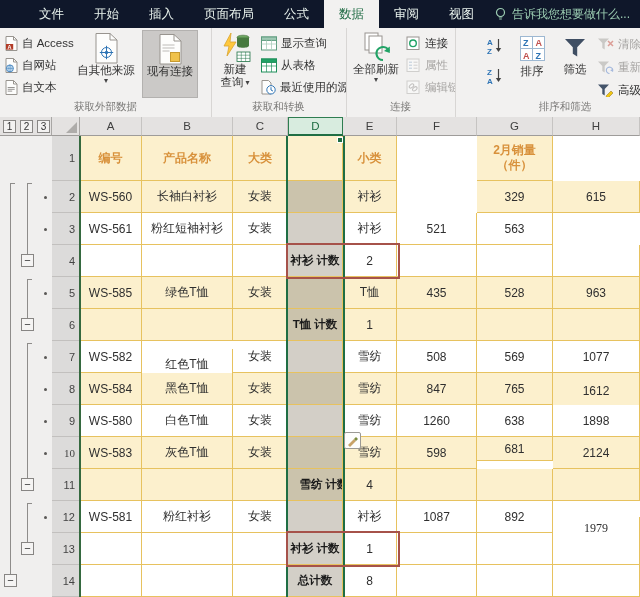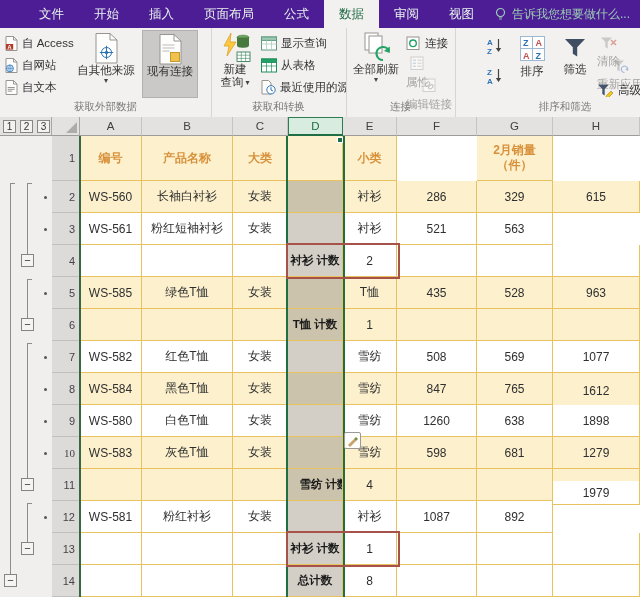--- a/index.html
+++ b/index.html
@@ -1,35 +1,35 @@
 <!DOCTYPE html>
 <html><head>
 <meta charset="utf-8">
 <style>
   html,body{margin:0;padding:0;background:#fff;}
   #app{position:relative;width:640px;height:597px;overflow:hidden;
        font-family:"Liberation Sans","DejaVu Sans",sans-serif;
        -webkit-font-smoothing:antialiased;background:#fff;}
   
   #titlebar{position:absolute;top:0;left:0;width:640px;height:28px;
-            background:#4c1d95;display:flex;align-items:stretch;padding-left:24px;box-sizing:border-box;}
+            background:#0f172a;display:flex;align-items:stretch;padding-left:24px;box-sizing:border-box;}
   .tab{display:flex;align-items:center;padding:0 15px;color:#EAF4EE;font-size:12.5px;white-space:nowrap;cursor:default;}
   .tab.active{background:#F2F1F0;color:#1F6B43;}
   #tellme{position:absolute;left:494px;top:0;height:28px;display:flex;align-items:center;gap:5px;
           color:#9CCDB2;font-size:12px;white-space:nowrap;}
   
   #ribbon{position:absolute;top:28px;left:0;width:640px;height:89px;background:#F2F1F0;
           border-bottom:1px solid #C9C7C5;box-sizing:content-box;}
   .rgroup{position:absolute;top:0;height:89px;border-right:1px solid #D8D6D4;overflow:hidden;}
   .rgroup:last-child{border-right:none;}
   .glabel{position:absolute;bottom:3px;left:0;width:100%;text-align:center;
           font-size:10.5px;color:#797876;white-space:nowrap;}
   .rbtn{position:absolute;display:flex;align-items:center;gap:4px;font-size:11.5px;color:#333;
         white-space:nowrap;cursor:default;}
-  .rbtn.disabled{color:#A6A4A2;flex-direction:column;}
+  .rbtn.disabled{color:#A6A4A2;}
   .rbtn.disabled svg{opacity:.45;}
   .bigbtn{position:absolute;display:flex;flex-direction:column;align-items:center;
           font-size:11.5px;color:#333;text-align:center;cursor:default;}
   .bigbtn .bl{line-height:13px;}
   .bigbtn.hl{background:#CBC9C7;border:1px solid #B3B1AF;box-sizing:border-box;}
   .caret{font-size:8px;color:#444;line-height:8px;}
   
   #sheet{position:absolute;top:117px;left:0;width:640px;height:480px;background:#fff;overflow:hidden;}
   .abs{position:absolute;box-sizing:border-box;}
   .colhdr{background:#E4E2E1;color:#3F3F3F;font-size:11.5px;display:flex;align-items:center;justify-content:center;
@@ -356,21 +356,20 @@
       <div class="abs cell bg-cream hdrcell" style="left: 233px; top: 19px; width: 55px; height: 45px;">大类</div>
       <div class="abs cell bg-cream hdrcell" style="left: 288px; top: 19px; width: 55px; height: 45px;"></div>
       <div class="abs cell bg-cream hdrcell" style="left: 343px; top: 19px; width: 54px; height: 45px;">小类</div>
       <div class="abs cell bg-cream hdrcell" style="left: 477px; top: 19px; width: 76px; height: 45px;">2月销量（件）</div>
       <div class="abs rowhdr" style="left: 52px; top: 64px; width: 28px; height: 32px;">2</div>
       <div class="abs cell bg-cream" style="left: 80px; top: 64px; width: 62px; height: 32px;">WS-560</div>
       <div class="abs cell bg-cream" style="left: 142px; top: 64px; width: 91px; height: 32px;">长袖白衬衫</div>
       <div class="abs cell bg-cream" style="left: 233px; top: 64px; width: 55px; height: 32px;">女装</div>
       <div class="abs cell selD-cream" style="left: 288px; top: 64px; width: 55px; height: 32px;"></div>
       <div class="abs cell bg-cream" style="left: 343px; top: 64px; width: 54px; height: 32px;">衬衫</div>
-      <div class="abs cell bg-cream" style="left: 397px; top: 64px; width: 80px; height: 32px;">286</div>
       <div class="abs cell bg-cream" style="left: 477px; top: 64px; width: 76px; height: 32px;">329</div>
       <div class="abs cell bg-cream" style="left: 553px; top: 64px; width: 87px; height: 32px;">615</div>
       <div class="abs rowhdr" style="left: 52px; top: 96px; width: 28px; height: 32px;">3</div>
       <div class="abs cell bg-white" style="left: 80px; top: 96px; width: 62px; height: 32px;">WS-561</div>
       <div class="abs cell bg-white" style="left: 142px; top: 96px; width: 91px; height: 32px;">粉红短袖衬衫</div>
       <div class="abs cell bg-white" style="left: 233px; top: 96px; width: 55px; height: 32px;">女装</div>
       <div class="abs cell selD-white" style="left: 288px; top: 96px; width: 55px; height: 32px;"></div>
       <div class="abs cell bg-white" style="left: 343px; top: 96px; width: 54px; height: 32px;">衬衫</div>
       <div class="abs cell bg-white" style="left: 397px; top: 96px; width: 80px; height: 32px;">521</div>
       <div class="abs cell bg-white" style="left: 477px; top: 96px; width: 76px; height: 32px;">563</div>
@@ -396,21 +395,21 @@
       <div class="abs cell bg-cream" style="left: 80px; top: 192px; width: 62px; height: 32px;"></div>
       <div class="abs cell bg-cream" style="left: 142px; top: 192px; width: 91px; height: 32px;"></div>
       <div class="abs cell bg-cream" style="left: 233px; top: 192px; width: 55px; height: 32px;"></div>
       <div class="abs cell selD-cream subl" style="left: 288px; top: 192px; width: 55px; height: 32px;">T恤 计数</div>
       <div class="abs cell bg-cream" style="left: 343px; top: 192px; width: 54px; height: 32px;">1</div>
       <div class="abs cell bg-cream" style="left: 397px; top: 192px; width: 80px; height: 32px;"></div>
       <div class="abs cell bg-cream" style="left: 477px; top: 192px; width: 76px; height: 32px;"></div>
       <div class="abs cell bg-cream" style="left: 553px; top: 192px; width: 87px; height: 32px;"></div>
       <div class="abs rowhdr" style="left: 52px; top: 224px; width: 28px; height: 32px;">7</div>
       <div class="abs cell bg-white" style="left: 80px; top: 224px; width: 62px; height: 32px;">WS-582</div>
-      <div class="abs cell bg-white" style="left: 142px; top: 224px; width: 91px; height: 32px; text-align: right;">红色T恤</div>
+      <div class="abs cell bg-white" style="left: 142px; top: 232px; width: 91px; height: 32px; text-align: right;">红色T恤</div>
       <div class="abs cell bg-white" style="left: 233px; top: 224px; width: 55px; height: 32px;">女装</div>
       <div class="abs cell selD-white" style="left: 288px; top: 224px; width: 55px; height: 32px;"></div>
       <div class="abs cell bg-white" style="left: 343px; top: 224px; width: 54px; height: 32px;">雪纺</div>
       <div class="abs cell bg-white" style="left: 397px; top: 224px; width: 80px; height: 32px;">508</div>
       <div class="abs cell bg-white" style="left: 477px; top: 224px; width: 76px; height: 32px;">569</div>
       <div class="abs cell bg-white" style="left: 553px; top: 224px; width: 87px; height: 32px;">1077</div>
       <div class="abs rowhdr" style="left: 52px; top: 256px; width: 28px; height: 32px;">8</div>
       <div class="abs cell bg-cream" style="left: 80px; top: 256px; width: 62px; height: 32px;">WS-584</div>
       <div class="abs cell bg-cream" style="left: 142px; top: 256px; width: 91px; height: 32px;">黑色T恤</div>
       <div class="abs cell bg-cream" style="left: 233px; top: 256px; width: 55px; height: 32px;">女装</div>
@@ -428,40 +427,40 @@
       <div class="abs cell bg-white" style="left: 397px; top: 288px; width: 80px; height: 32px;">1260</div>
       <div class="abs cell bg-white" style="left: 477px; top: 288px; width: 76px; height: 32px;">638</div>
       <div class="abs cell bg-white" style="left: 553px; top: 288px; width: 87px; height: 32px;">1898</div>
       <div class="abs rowhdr" style="left: 52px; top: 320px; width: 28px; height: 32px; font-family: Liberation Serif, serif;">10</div>
       <div class="abs cell bg-cream" style="left: 80px; top: 320px; width: 62px; height: 32px;">WS-583</div>
       <div class="abs cell bg-cream" style="left: 142px; top: 320px; width: 91px; height: 32px;">灰色T恤</div>
       <div class="abs cell bg-cream" style="left: 233px; top: 320px; width: 55px; height: 32px;">女装</div>
       <div class="abs cell selD-cream" style="left: 288px; top: 320px; width: 55px; height: 32px;"></div>
       <div class="abs cell bg-cream" style="left: 343px; top: 320px; width: 54px; height: 32px;">雪纺</div>
       <div class="abs cell bg-cream" style="left: 397px; top: 320px; width: 80px; height: 32px;">598</div>
-      <div class="abs cell bg-cream" style="left: 477px; top: 320px; width: 76px; height: 32px;">681</div>
-      <div class="abs cell bg-cream" style="left: 553px; top: 320px; width: 87px; height: 32px;">1279</div>
+      <div class="abs cell bg-cream" style="left: 477px; top: 320px; width: 76px; height: 24px;">681</div>
+      <div class="abs cell bg-cream" style="left: 553px; top: 320px; width: 87px; height: 32px;">2124</div>
       <div class="abs rowhdr" style="left: 52px; top: 352px; width: 28px; height: 32px;">11</div>
       <div class="abs cell bg-cream" style="left: 80px; top: 352px; width: 62px; height: 32px;"></div>
       <div class="abs cell bg-cream" style="left: 142px; top: 352px; width: 91px; height: 32px;"></div>
       <div class="abs cell bg-cream" style="left: 233px; top: 352px; width: 55px; height: 32px;"></div>
       <div class="abs cell selD-cream subl" style="left: 288px; top: 352px; width: 55px; height: 32px; padding-left: 18px;">雪纺 计数</div>
       <div class="abs cell bg-cream" style="left: 343px; top: 352px; width: 54px; height: 32px;">4</div>
       <div class="abs cell bg-cream" style="left: 397px; top: 352px; width: 80px; height: 32px;"></div>
       <div class="abs cell bg-cream" style="left: 477px; top: 352px; width: 76px; height: 32px;"></div>
       <div class="abs cell bg-cream" style="left: 553px; top: 352px; width: 87px; height: 32px;"></div>
       <div class="abs rowhdr" style="left: 52px; top: 384px; width: 28px; height: 32px;">12</div>
       <div class="abs cell bg-white" style="left: 80px; top: 384px; width: 62px; height: 32px;">WS-581</div>
       <div class="abs cell bg-white" style="left: 142px; top: 384px; width: 91px; height: 32px;">粉红衬衫</div>
       <div class="abs cell bg-white" style="left: 233px; top: 384px; width: 55px; height: 32px;">女装</div>
       <div class="abs cell selD-white" style="left: 288px; top: 384px; width: 55px; height: 32px;"></div>
       <div class="abs cell bg-white" style="left: 343px; top: 384px; width: 54px; height: 32px;">衬衫</div>
       <div class="abs cell bg-white" style="left: 397px; top: 384px; width: 80px; height: 32px;">1087</div>
       <div class="abs cell bg-white" style="left: 477px; top: 384px; width: 76px; height: 32px;">892</div>
-      <div class="abs cell bg-white" style="left: 553px; top: 364px; width: 87px; height: 24px;">1979</div>
+      <div class="abs cell bg-white" style="left: 553px; top: 400px; width: 87px; height: 24px; font-family: Liberation Serif, serif;">1979</div>
       <div class="abs rowhdr" style="left: 52px; top: 416px; width: 28px; height: 32px;">13</div>
       <div class="abs cell bg-white" style="left: 80px; top: 416px; width: 62px; height: 32px;"></div>
       <div class="abs cell bg-white" style="left: 142px; top: 416px; width: 91px; height: 32px;"></div>
       <div class="abs cell bg-white" style="left: 233px; top: 416px; width: 55px; height: 32px;"></div>
       <div class="abs cell selD-white subl" style="left: 288px; top: 416px; width: 55px; height: 32px;">衬衫 计数</div>
       <div class="abs cell bg-white" style="left: 343px; top: 416px; width: 54px; height: 32px;">1</div>
       <div class="abs cell bg-white" style="left: 397px; top: 416px; width: 80px; height: 32px;"></div>
       <div class="abs cell bg-white" style="left: 477px; top: 416px; width: 76px; height: 32px;"></div>
       <div class="abs cell bg-white" style="left: 553px; top: 416px; width: 87px; height: 32px;"></div>
       <div class="abs rowhdr" style="left: 52px; top: 448px; width: 28px; height: 32px;">14</div>

